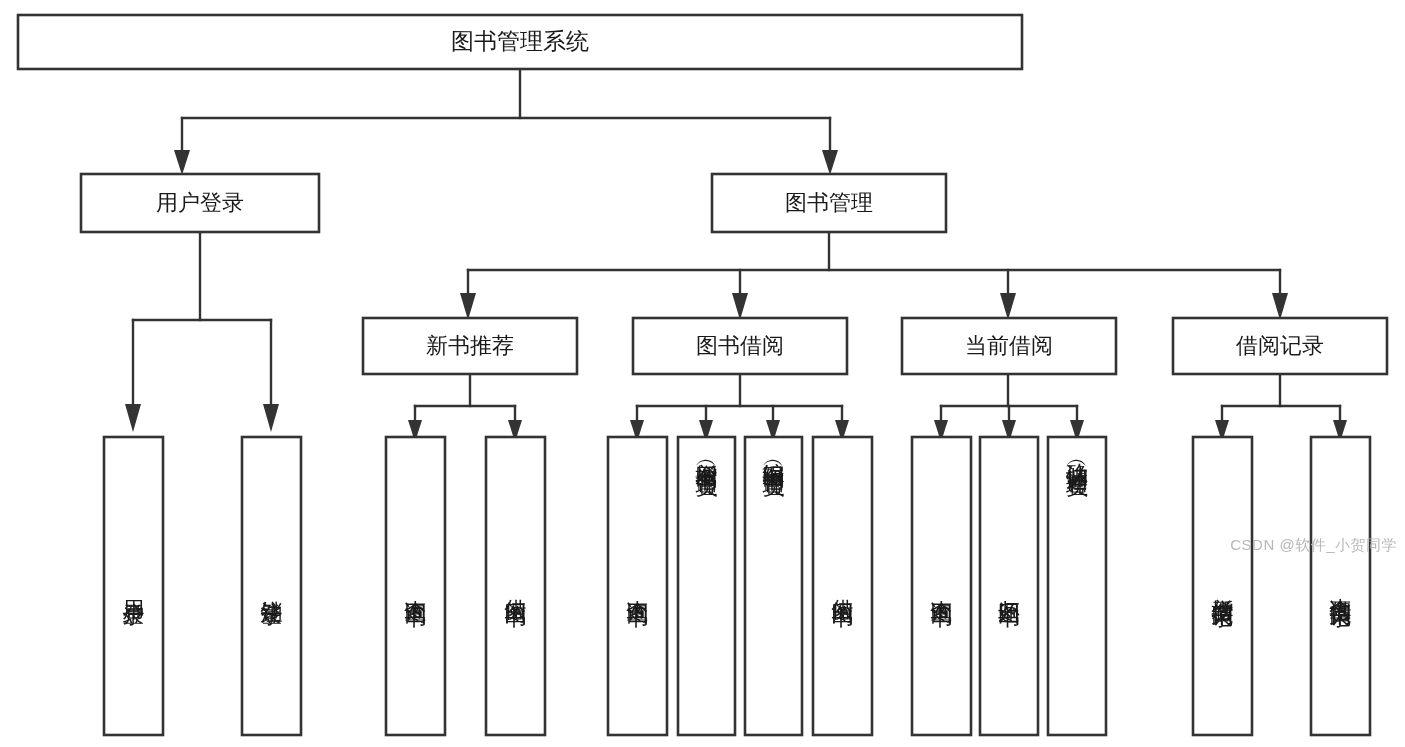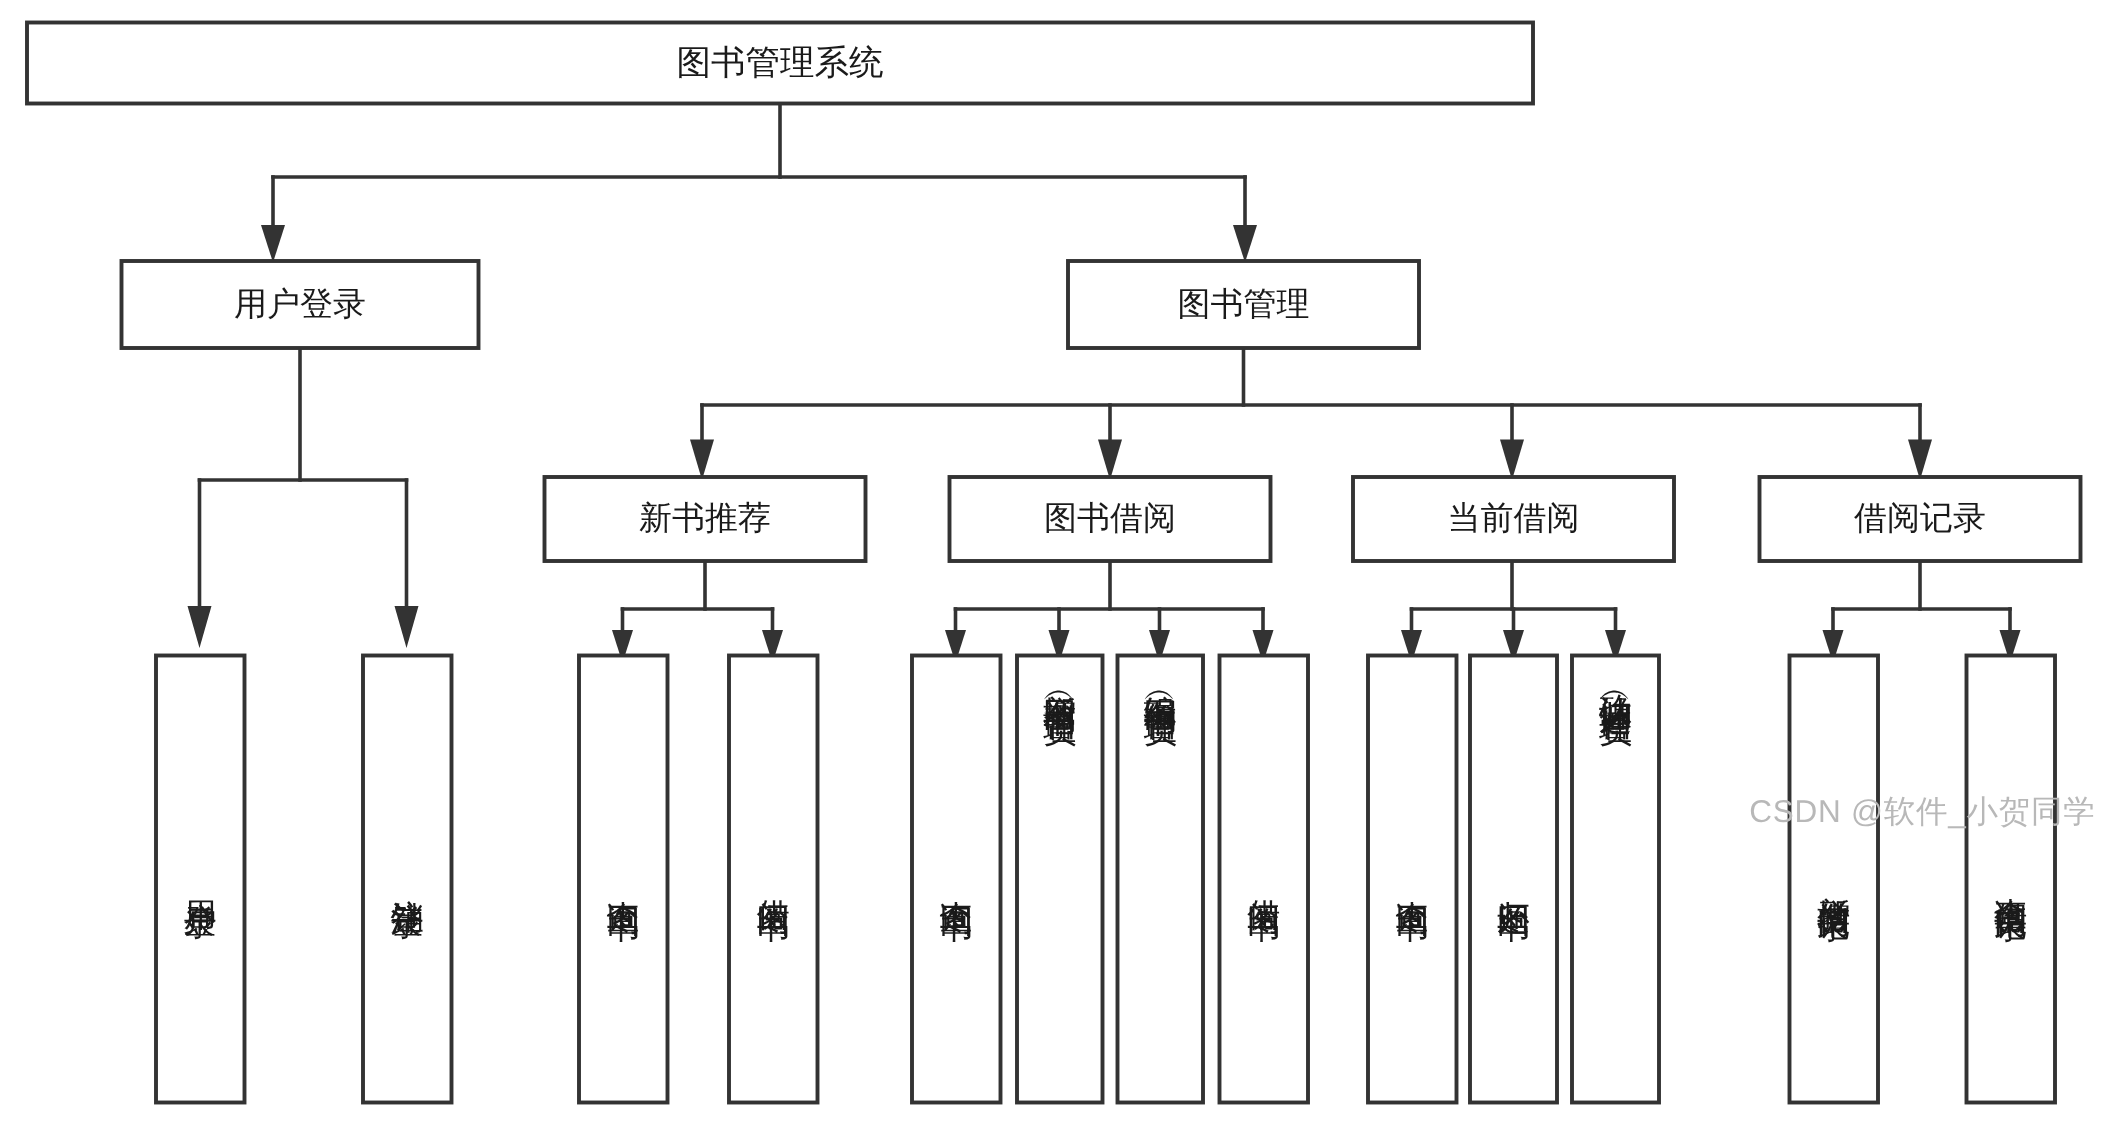--- a/index.html
+++ b/index.html
@@ -67,21 +67,21 @@
     line-height: 1;
     letter-spacing: 2px;
     color: #1a1a1a;
     white-space: nowrap;
   }
   .watermark {
     position: absolute;
     right: 8px;
     bottom: 6px;
     font-family: "Liberation Sans", "DejaVu Sans", sans-serif;
-    font-size: 21px;
+    font-size: 15px;
     color: #b8b8b8;
     letter-spacing: 0.5px;
     user-select: none;
   }
 </style>
 </head>
 <body>
 
 <div id="diagram-root">
 

